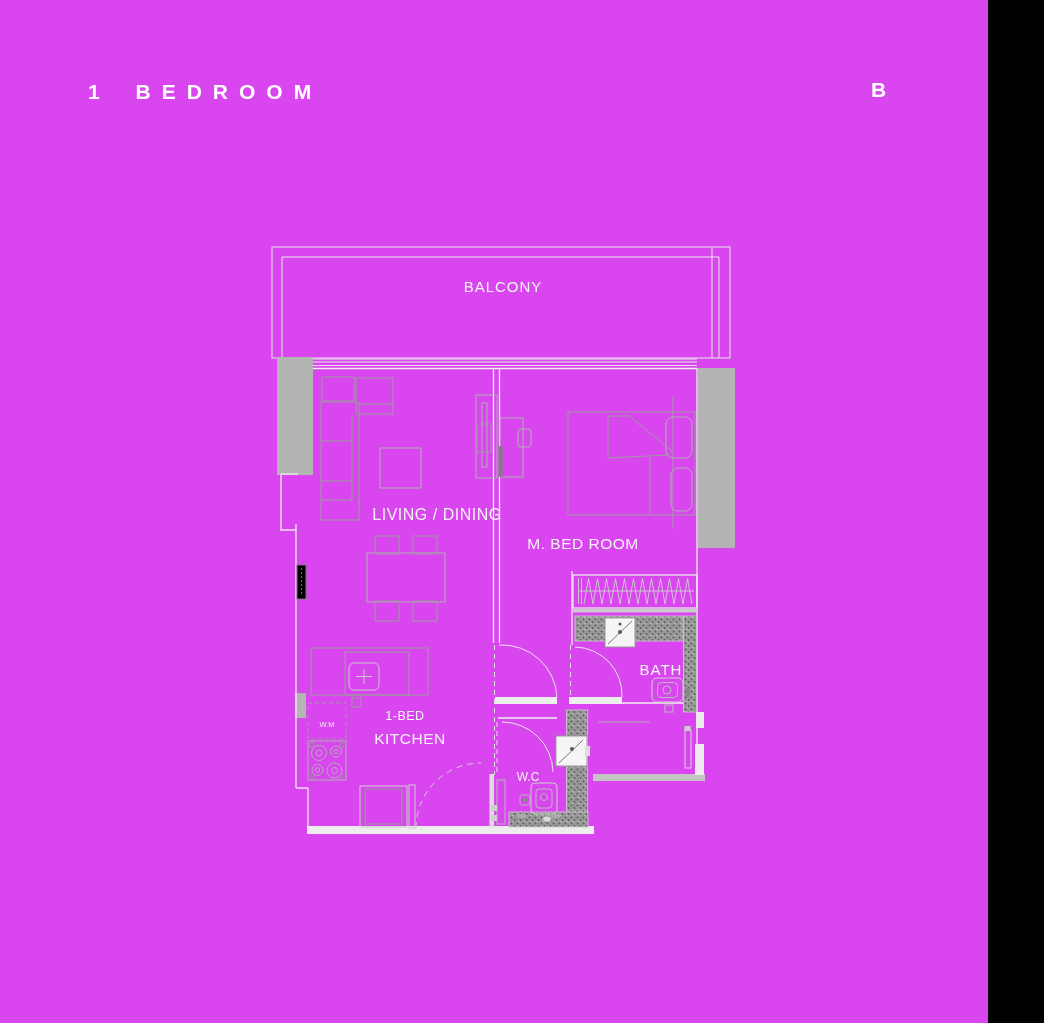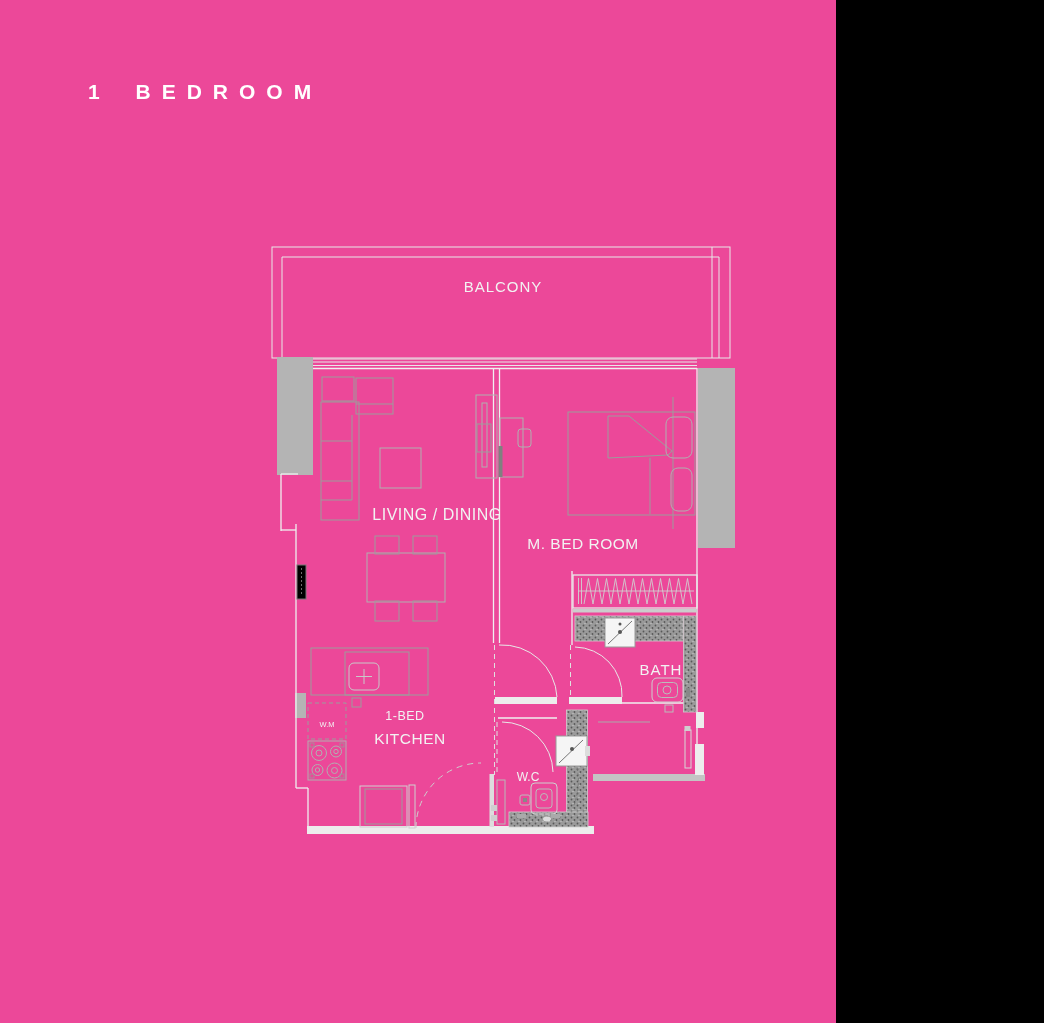--- a/index.html
+++ b/index.html
@@ -1,16 +1,16 @@
 <!DOCTYPE html>
 <html><head>
 <meta charset="utf-8">
 <style>
   html,body{margin:0;padding:0;background:#000;}
-  .stage{position:relative;width:836px;height:1023px;background:#ec4899;overflow:hidden;
+  .stage{position:relative;width:988px;height:1023px;background:#d946ef;overflow:hidden;
          font-family:"Liberation Sans", sans-serif;}
   .plan-title{position:absolute;left:88px;top:80px;color:#fff;font-size:21px;font-weight:700;
               letter-spacing:11px;word-spacing:8px;white-space:nowrap;}
   .plan-letter{position:absolute;left:871px;top:78px;color:#fff;font-size:21px;font-weight:700;}
   svg{position:absolute;left:0;top:0;}
   svg text{font-family:"Liberation Sans", sans-serif;fill:#f2f2f2;}
   .wall{stroke:#f0f0f0;stroke-width:1.3;fill:none;}
   .wallthin{stroke:#e8e8e8;stroke-width:1;fill:none;}
   .furn{stroke:#9c9c9c;stroke-width:1;fill:none;}
   .furn2{stroke:#b0b0b0;stroke-width:1;fill:none;}

